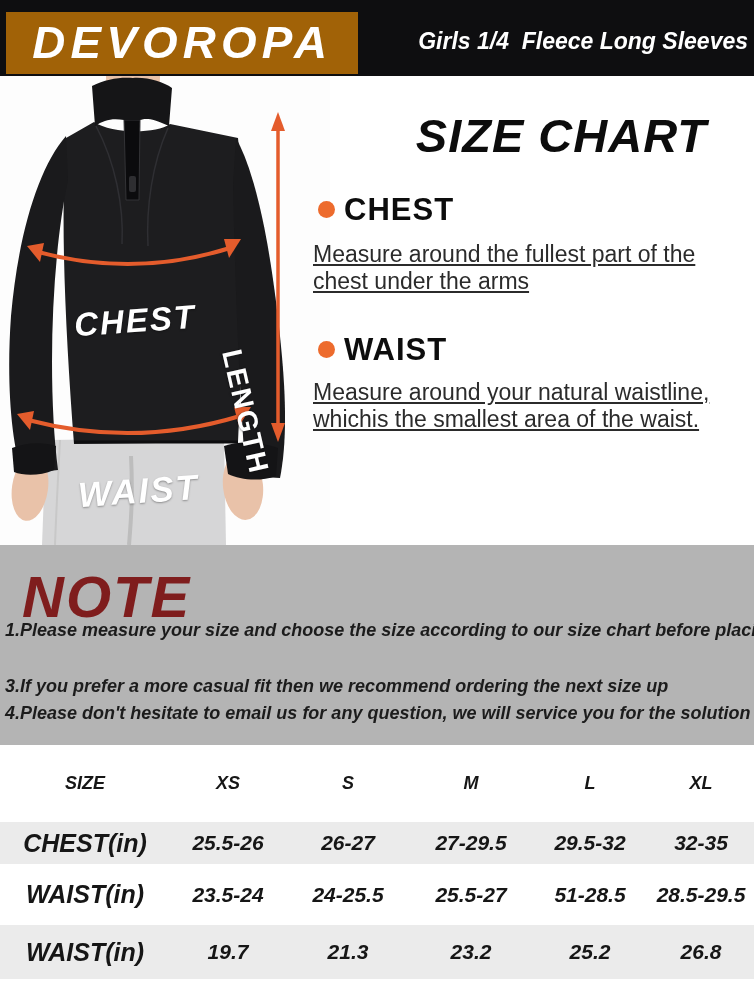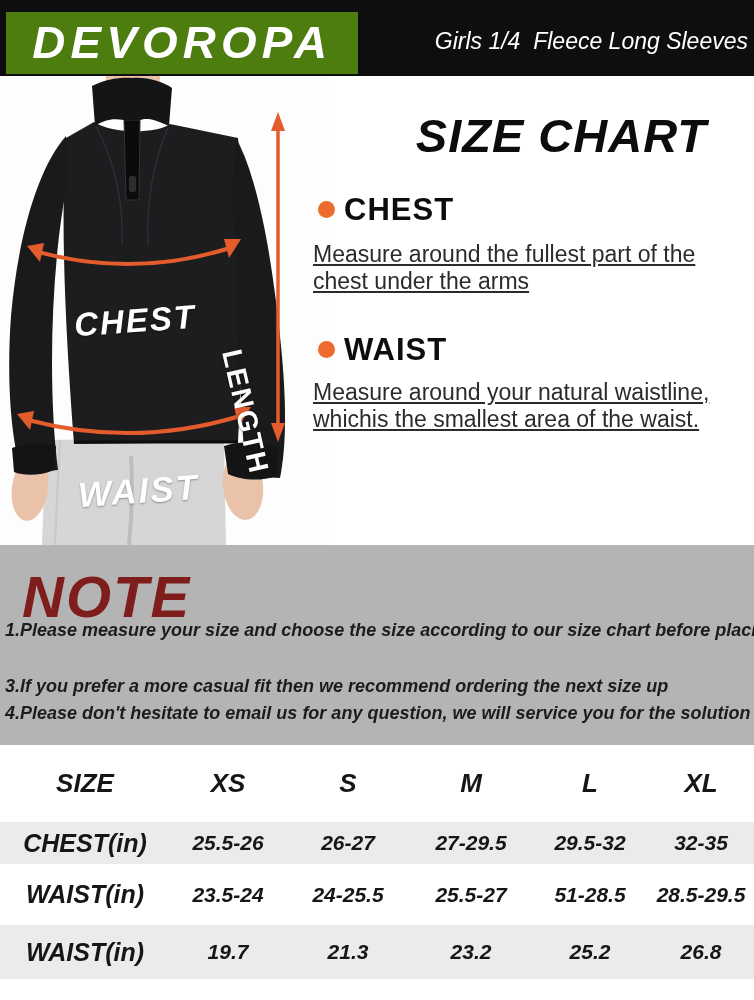--- a/index.html
+++ b/index.html
@@ -4,29 +4,29 @@
 <style>
   html,body{margin:0;padding:0;background:#888;}
   .page{
     position:relative;width:754px;height:1000px;margin:0 auto;
     background:#ffffff;overflow:hidden;
     font-family:"Liberation Sans",sans-serif;color:#111;
   }
   
   .topbar{position:absolute;left:0;top:0;width:754px;height:76px;background:#0e0e10;}
   .logo-box{
-    position:absolute;left:6px;top:12px;width:352px;height:62px;background:#4d7c0f;
+    position:absolute;left:6px;top:12px;width:352px;height:62px;background:#a16207;
     display:flex;align-items:center;justify-content:center;
   }
   .brand{
     color:#fff;font-weight:700;font-style:italic;font-size:44px;letter-spacing:5px;
     transform:scaleX(1.04);white-space:pre;
   }
   .subtitle{
-    position:absolute;right:6px;top:28px;color:#fff;font-weight:400;font-style:italic;
+    position:absolute;right:6px;top:28px;color:#fff;font-weight:700;font-style:italic;
     font-size:23px;white-space:pre;
   }
   
   .photo{position:absolute;left:0;top:76px;width:330px;height:469px;background:#fdfdfd;}
   .measure-label{
     position:absolute;color:#fff;font-weight:700;font-style:italic;line-height:1;
     text-shadow:0 1px 2px rgba(0,0,0,.35);
   }
   .lbl-chest{left:74px;top:228px;font-size:33px;letter-spacing:2px;transform:rotate(-4deg);}
   .lbl-waist{left:78px;top:397px;font-size:35px;letter-spacing:2px;transform:rotate(-4deg);}
@@ -60,21 +60,21 @@
     color:#1c1c1c;white-space:nowrap;
   }
   .n1{top:75px;} .n2{top:103px;} .n3{top:131px;} .n4{top:158px;}
   
   .table-wrap{position:absolute;left:0;top:745px;width:754px;height:255px;background:#fff;}
   table.size-table{width:754px;border-collapse:collapse;table-layout:fixed;}
   table.size-table th,table.size-table td{
     text-align:center;vertical-align:middle;padding:0;
     font-style:italic;font-weight:700;color:#161616;
   }
-  tr.t-head{height:77px;}  tr.t-head th{font-size:26px;background:#fff;}
+  tr.t-head{height:77px;}  tr.t-head th{font-size:18px;background:#fff;}
   tr.r1{height:42px;}      tr.r2{height:61px;}     tr.r3{height:54px;}
   td.t-label{font-size:25px;}
   td.t-val{font-size:21px;}
   
   svg{display:block;}
 </style>
 </head>
 <body>
 
 <div class="page">

